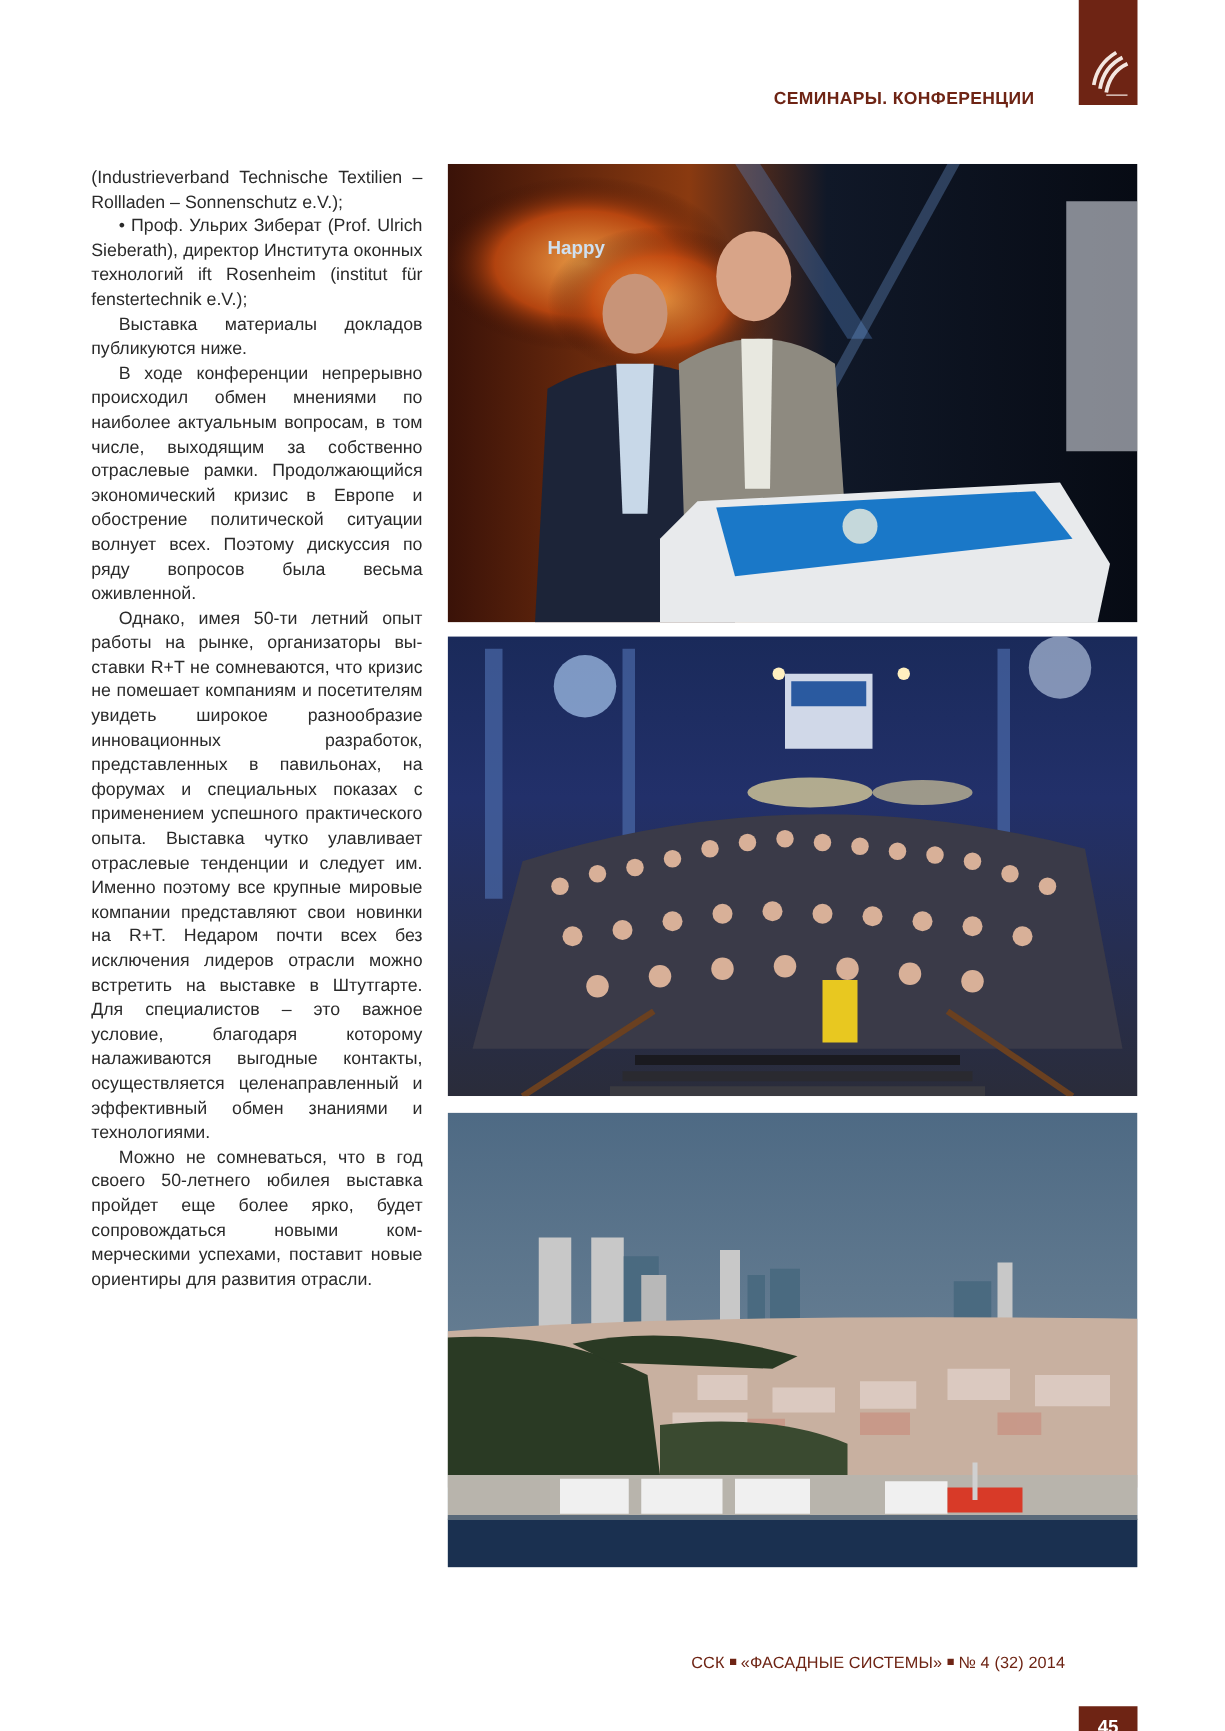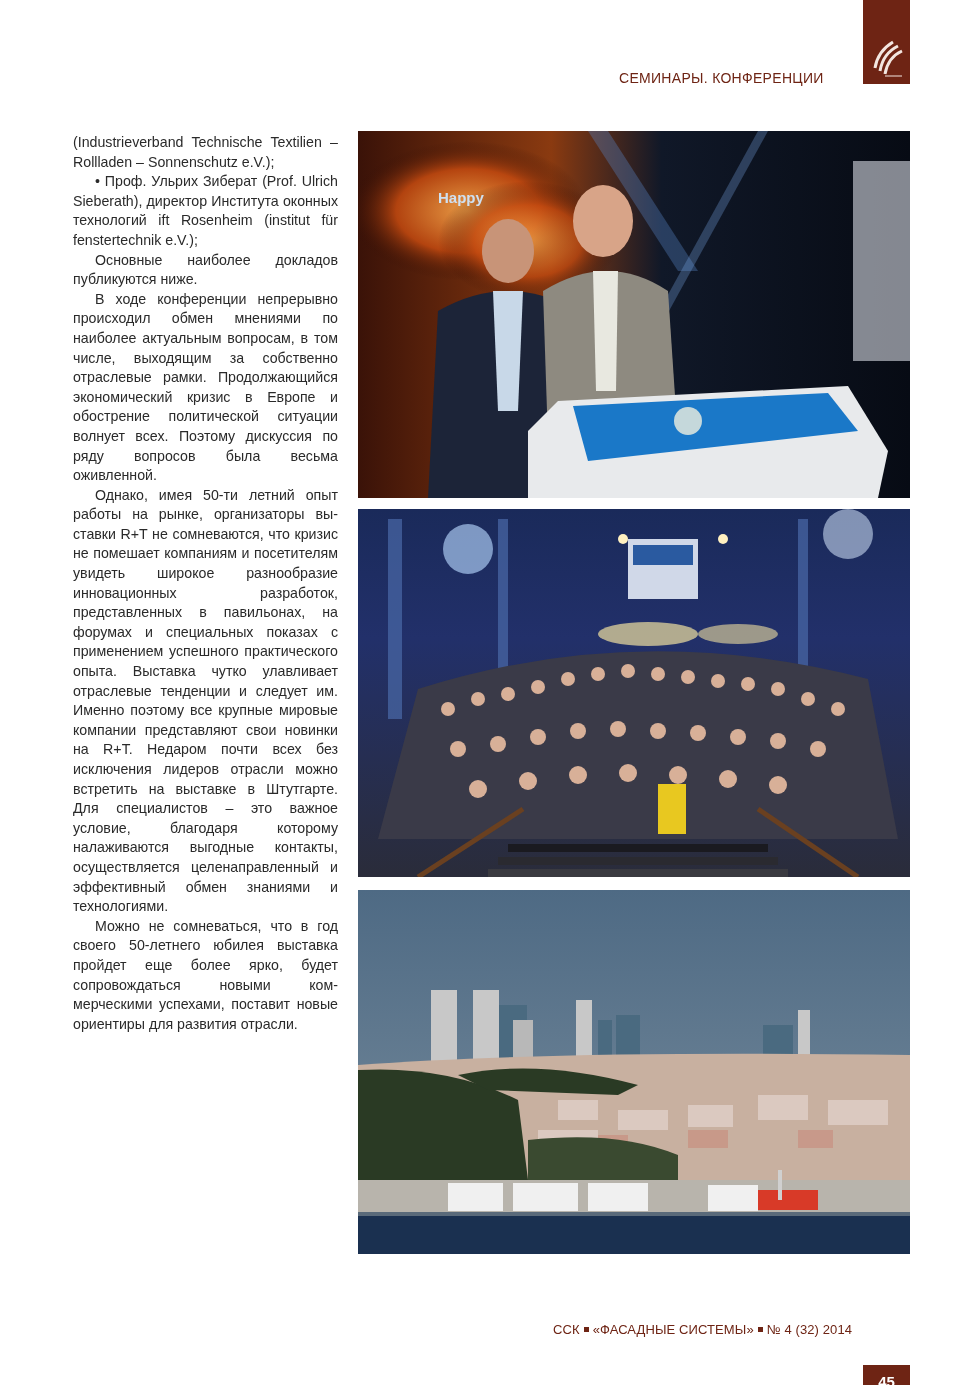--- a/index.html
+++ b/index.html
@@ -26,21 +26,21 @@
     .brand-bar svg {
       position: absolute;
       left: 8px;
       top: 38px;
     }
     .section-title {
       position: absolute;
       left: 619px;
       top: 70px;
       font-family: "Liberation Sans", sans-serif;
-      font-weight: normal;
+      font-weight: bold;
       font-size: 14px;
       letter-spacing: 0.3px;
       color: #6e2414;
       white-space: nowrap;
     }
     .text-column {
       position: absolute;
       left: 73px;
       top: 133px;
       width: 265px;
@@ -115,21 +115,21 @@
     <path d="M14 36 C16 25, 22 17, 31 13" stroke="#f3e6e0" stroke-width="3" fill="none"></path>
     <line x1="14" y1="38" x2="31" y2="38" stroke="#f3e6e0" stroke-width="1"></line>
   </svg>
 </div>
 
 <div class="section-title">СЕМИНАРЫ. КОНФЕРЕНЦИИ</div>
 
 <div class="text-column" id="text-col">
     <p>(Industrieverband Technische Textilien – Rollladen – Sonnenschutz e.V.);</p>
     <p class="indent">• Проф. Ульрих Зиберат (Prof. Ulrich Sieberath), директор Институ­та оконных технологий ift Rosenheim (institut für fenstertechnik e.V.);</p>
-    <p class="indent">Основные наиболее докладов публикуются ниже.</p>
+    <p class="indent">Выставка материалы докладов публикуются ниже.</p>
     <p class="indent">В ходе конференции непрерыв­но происходил обмен мнениями по наиболее актуальным вопросам, в том числе, выходящим за соб­ственно отраслевые рамки. Про­должающийся экономический кри­зис в Европе и обострение полити­ческой ситуации волнует всех. По­этому дискуссия по ряду вопросов была весьма оживленной.</p>
     <p class="indent">Однако, имея 50-ти летний опыт работы на рынке, организаторы вы­ставки R+T не сомневаются, что кризис не помешает компаниям и посетителям увидеть широкое раз­нообразие инновационных разрабо­ток, представленных в павильонах, на форумах и специальных показах с применением успешного практи­ческого опыта. Выставка чутко улав­ливает отраслевые тенденции и сле­дует им. Именно поэтому все круп­ные мировые компании представля­ют свои новинки на R+T. Недаром почти всех без исключения лидеров отрасли можно встретить на выстав­ке в Штутгарте. Для специалистов – это важное условие, благодаря ко­торому налаживаются выгодные контакты, осуществляется целена­правленный и эффективный обмен знаниями и технологиями.</p>
     <p class="indent">Можно не сомневаться, что в год своего 50-летнего юбилея вы­ставка пройдет еще более ярко, бу­дет сопровождаться новыми ком­мерческими успехами, поставит новые ориентиры для развития от­расли.</p>
   </div>
 
 <div class="photo photo-1">
   <svg width="552" height="367" viewBox="0 0 552 367">
     <defs>
       <linearGradient id="p1bg" x1="0" y1="0" x2="1" y2="0">
         <stop offset="0" stop-color="#3a1208"></stop>

